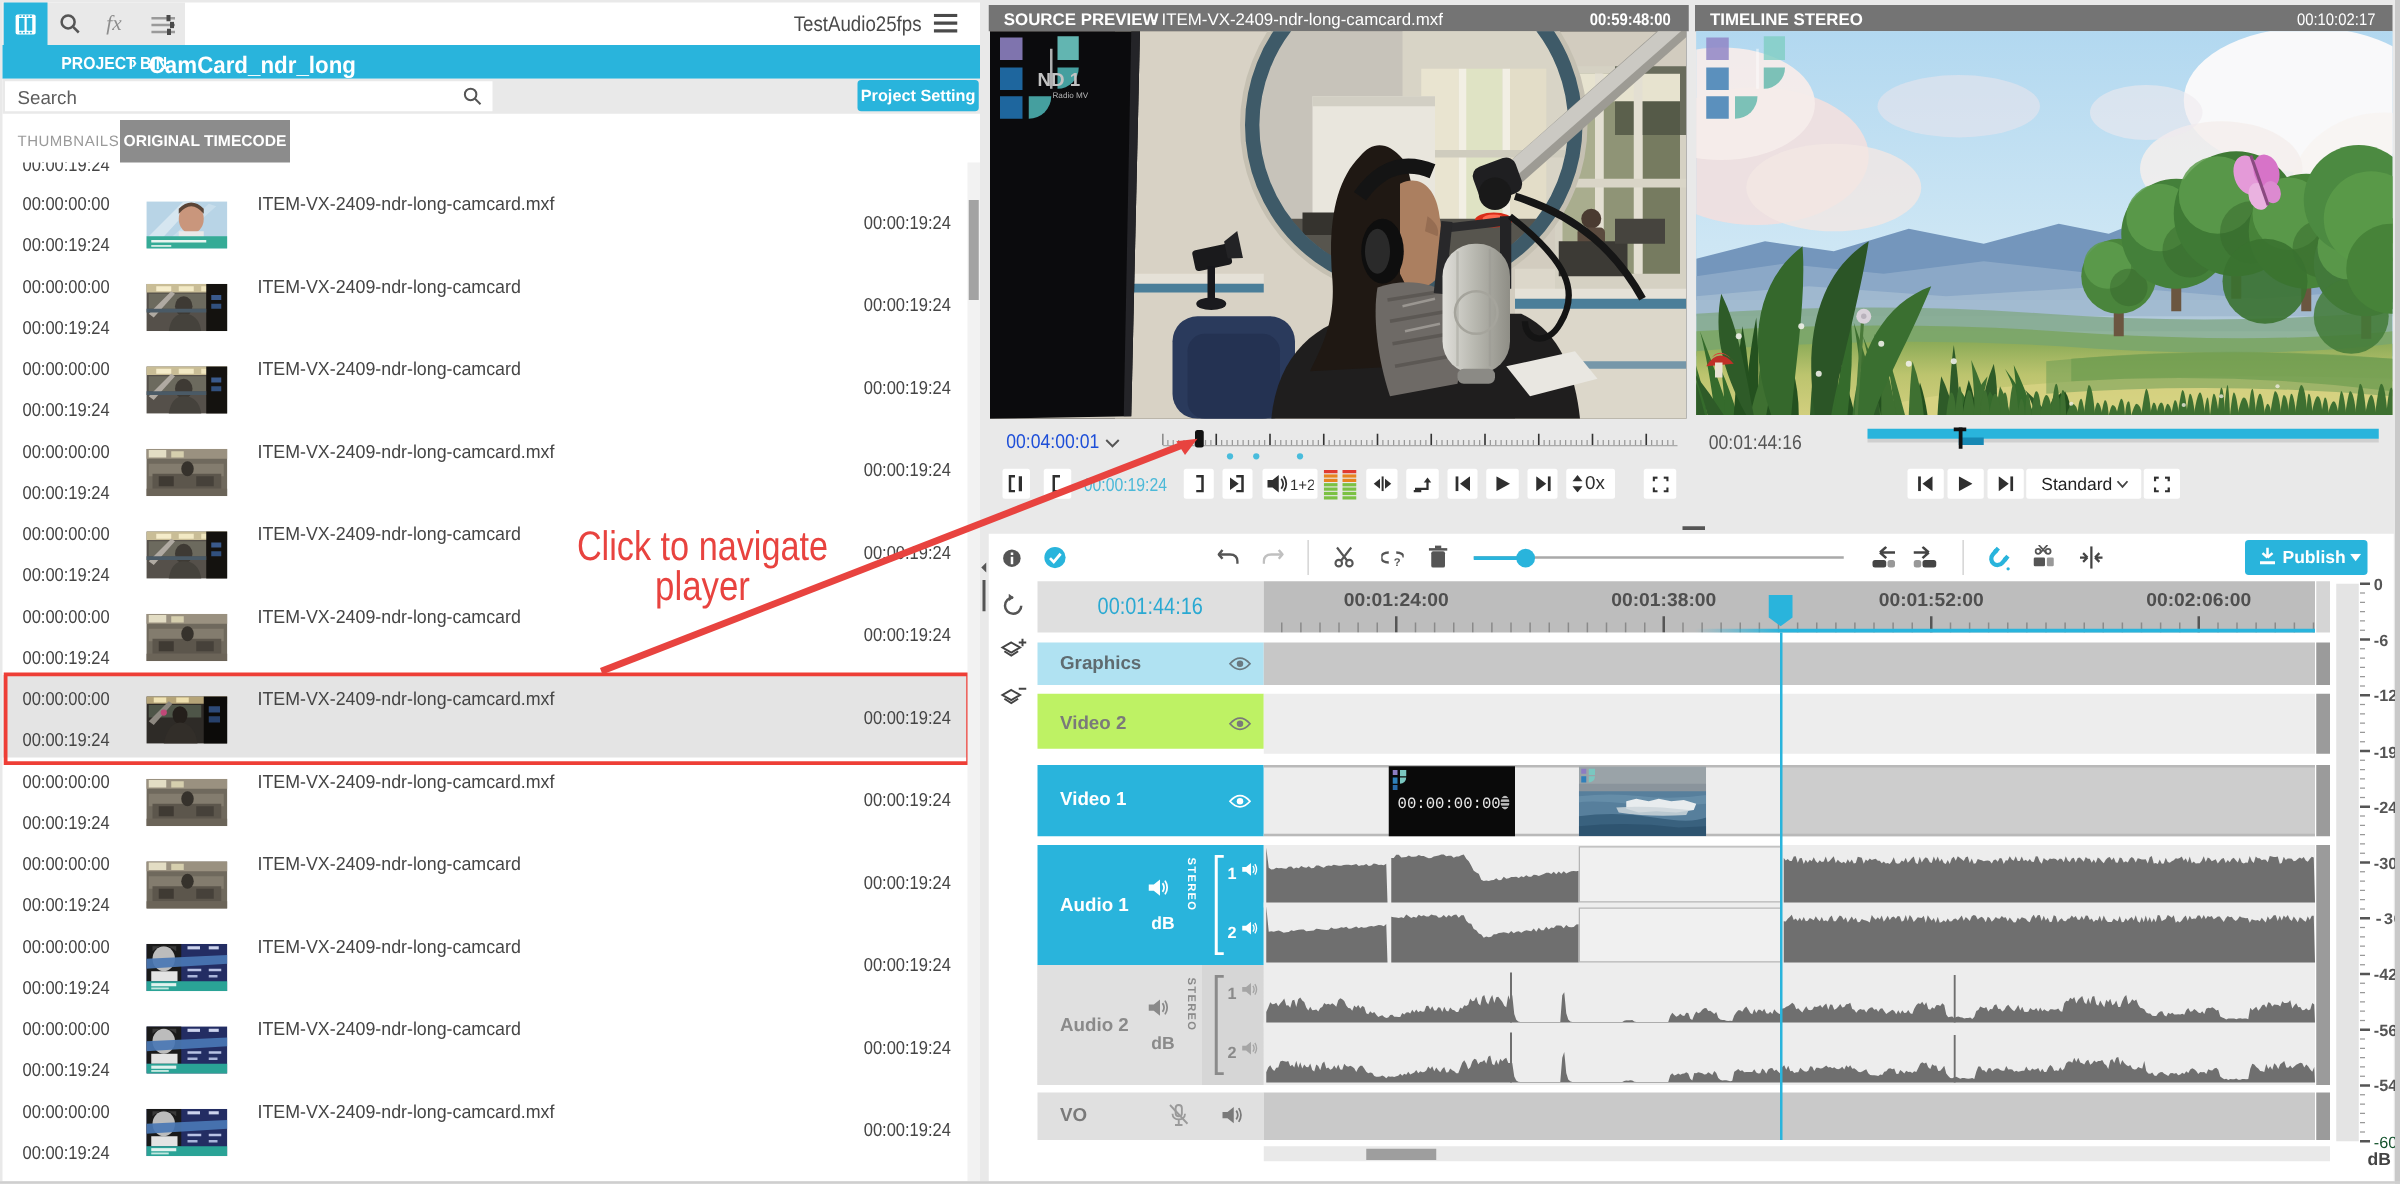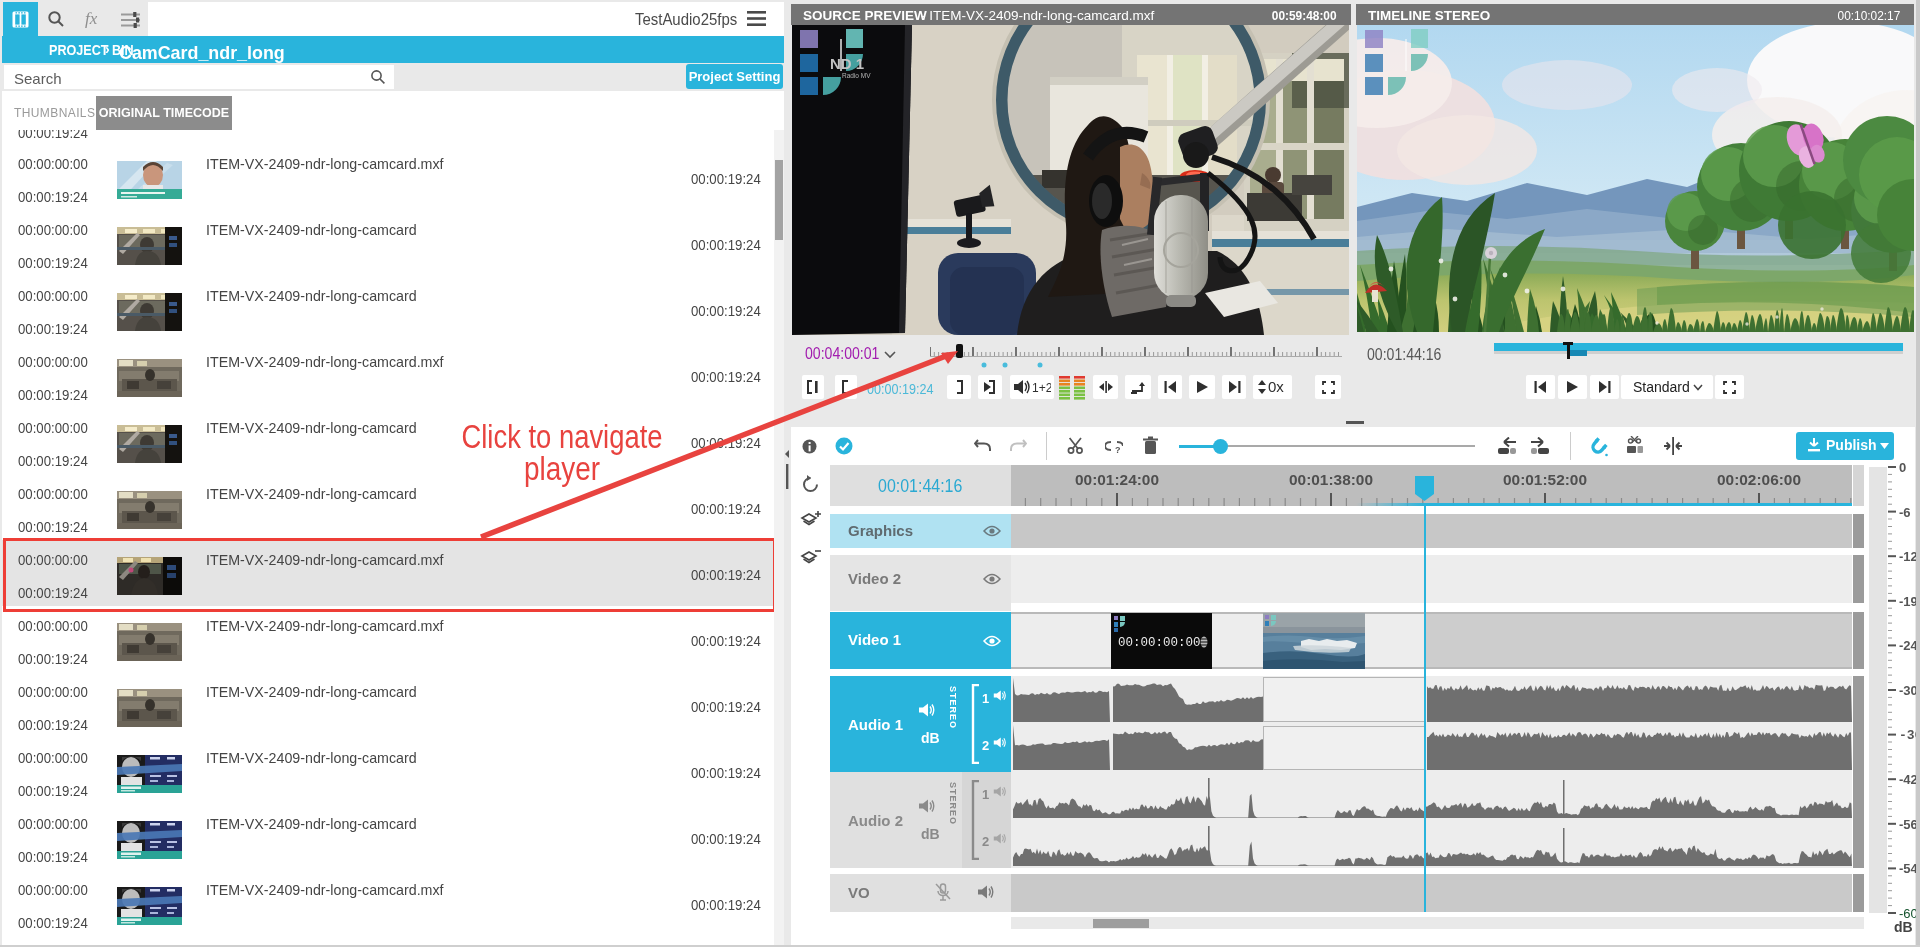--- a/index.html
+++ b/index.html
@@ -449,21 +449,21 @@
 <rect x="54" y="4" width="17" height="19" fill="#6ecdc8"></rect>
 <path d="M54 29 h17 a17 17 0 0 1 -17 17 Z" fill="#4db4b4"></path>
 <path d="M31 52 h18 a18 18 0 0 1 -18 18 Z" fill="#4db4b4"></path>
 <rect x="48" y="14" width="2" height="32" fill="#e8e8e8" opacity="0.85"></rect>
 <text x="38" y="44" font-size="15" font-weight="bold" fill="#dcdcdc">ND 1</text>
 <text x="50" y="53" font-size="6.5" fill="#c9c9c9">Radio MV</text>
 </g>
 </svg>
   </div>
 
-  <div class="abs" style="left:14px;top:343px;font-size:16px;color:#a21caf;"><span class="tc">00:04:00:01</span></div>
+  <div class="abs" style="left:14px;top:343px;font-size:16px;color:#1d4ed8;"><span class="tc">00:04:00:01</span></div>
   <svg class="abs" style="left:93px;top:349px" width="12" height="8" viewBox="0 0 12 8">
     <path d="M1 1 L6 6 L11 1" fill="none" stroke="#555" stroke-width="1.6"></path>
   </svg>
   <svg class="abs" style="left:139px;top:341px" width="420" height="28" viewBox="0 0 420 28">
 <line x1="0" y1="13.5" x2="412" y2="13.5" stroke="#aaa" stroke-width="1"></line>
 <line x1="0.0" y1="4" x2="0.0" y2="13" stroke="#333" stroke-width="1.3"></line>
 <line x1="4.3" y1="9" x2="4.3" y2="13" stroke="#999" stroke-width="1"></line>
 <line x1="8.6" y1="9" x2="8.6" y2="13" stroke="#999" stroke-width="1"></line>
 <line x1="12.9" y1="9" x2="12.9" y2="13" stroke="#999" stroke-width="1"></line>
 <line x1="17.2" y1="9" x2="17.2" y2="13" stroke="#999" stroke-width="1"></line>
@@ -1051,21 +1051,21 @@
 <div class="abs" style="left:565px;top:76px;width:496px;height:3px;background:linear-gradient(to right, rgba(41,180,220,0), rgba(41,180,220,1) 14%, rgba(41,180,220,1));"></div>
 <div class="abs" style="left:39px;top:87px;width:181px;height:34px;background:#b0e2f2;">
       <div class="abs" style="left:18px;top:8px;font-size:15px;font-weight:bold;color:#5f6b70;">Graphics</div>
     </div>
 <svg class="abs" style="left:192px;top:98px" width="18" height="12" viewBox="0 0 18 12">
       <path d="M1 6 Q9 -3 17 6 Q9 15 1 6 Z" fill="none" stroke="#6a7a80" stroke-width="1.5"></path>
       <circle cx="9" cy="6" r="2.6" fill="#6a7a80"></circle>
     </svg>
 <div class="abs" style="left:220px;top:87px;width:841px;height:34px;background:#c7c7c7;"></div>
 <div class="abs" style="left:1062px;top:87px;width:11px;height:34px;background:#9b9b9b;"></div>
-<div class="abs" style="left:39px;top:128px;width:181px;height:56px;background:#e5e5e5;">
+<div class="abs" style="left:39px;top:128px;width:181px;height:44px;background:#bef264;">
       <div class="abs" style="left:18px;top:15px;font-size:15px;font-weight:bold;color:#7a7a7a;">Video 2</div>
     </div>
 <svg class="abs" style="left:192px;top:146px" width="18" height="12" viewBox="0 0 18 12">
       <path d="M1 6 Q9 -3 17 6 Q9 15 1 6 Z" fill="none" stroke="#7a7a7a" stroke-width="1.5"></path>
       <circle cx="9" cy="6" r="2.6" fill="#7a7a7a"></circle>
     </svg>
 <div class="abs" style="left:220px;top:128px;width:841px;height:48px;background:#ededed;"></div>
 <div class="abs" style="left:1062px;top:128px;width:11px;height:48px;background:#9b9b9b;"></div>
 <div class="abs" style="left:39px;top:185px;width:181px;height:57px;background:#29b4dc;">
       <div class="abs" style="left:18px;top:19px;font-size:15px;font-weight:bold;color:#ffffff;">Video 1</div>

